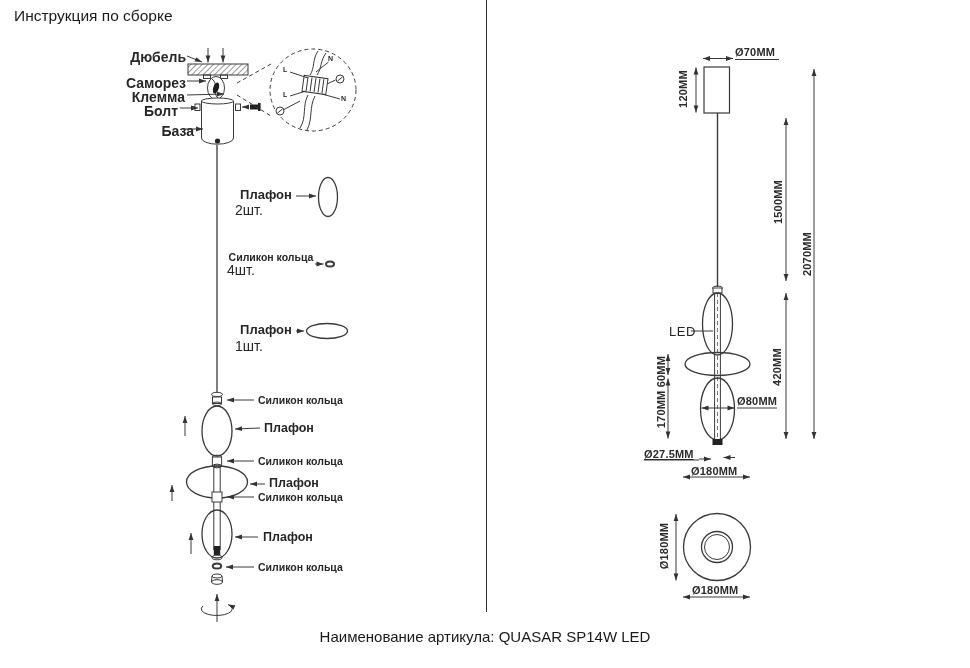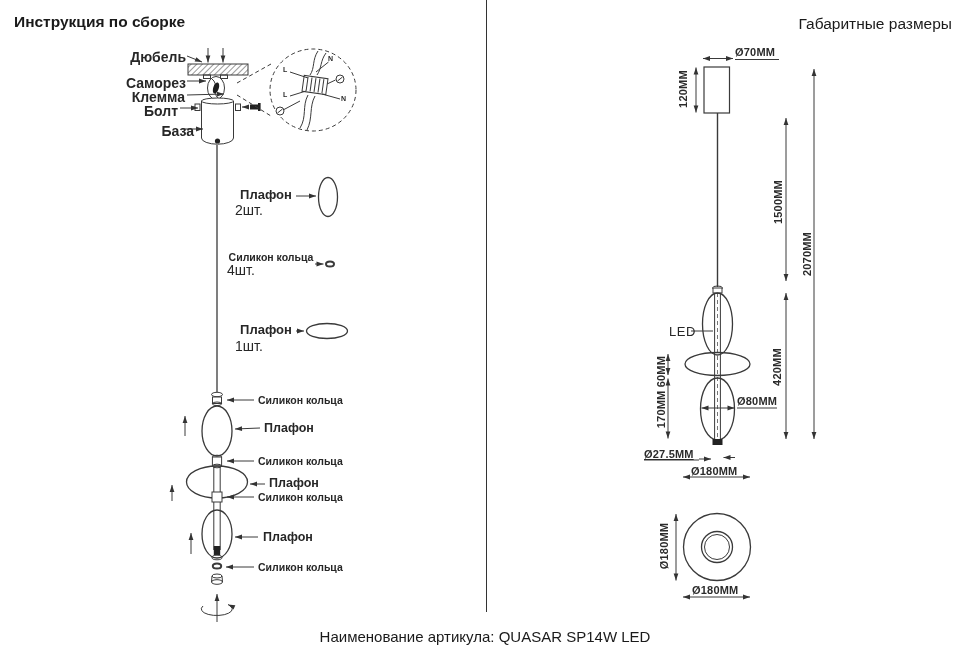--- a/index.html
+++ b/index.html
@@ -210,22 +210,21 @@
       <line x1="683" y1="597" x2="750" y2="597" marker-start="url(#ah)" marker-end="url(#ah)"></line>
     </g>
 
     <g stroke="#3a3a3a" fill="none">
       <circle cx="717" cy="547" r="33.5" stroke-width="1.3"></circle>
       <circle cx="717" cy="547" r="15.5" stroke-width="1.3"></circle>
       <circle cx="717" cy="547" r="12.5" stroke-width="1"></circle>
     </g>
   </svg>
 
-  <div class="lbl title" style="left:14px;top:13px;font-weight:bold;">Инструкция по сборке</div>
-  <div class="lbl title" style="right:18px;top:15px;">Габаритные размеры</div>
+  <div class="lbl title" style="left:14px;top:7px;">Инструкция по сборке</div>
   <div class="lbl caption" style="left:0;width:970px;top:629px;text-align:center;">Наименование артикула: QUASAR SP14W LED</div>
 
   <div class="lbl mount" style="left:116px;top:50px;width:70px;">Дюбель</div>
   <div class="lbl mount" style="left:116px;top:76px;width:70px;">Саморез</div>
   <div class="lbl mount" style="left:115px;top:90px;width:70px;">Клемма</div>
   <div class="lbl mount" style="left:108px;top:103.5px;width:70px;">Болт</div>
   <div class="lbl mount" style="left:124px;top:124px;width:70px;">База</div>
 
   <div class="lbl wire" style="left:328px;top:55px;">N</div>
   <div class="lbl wire" style="left:283px;top:66px;">L</div>

